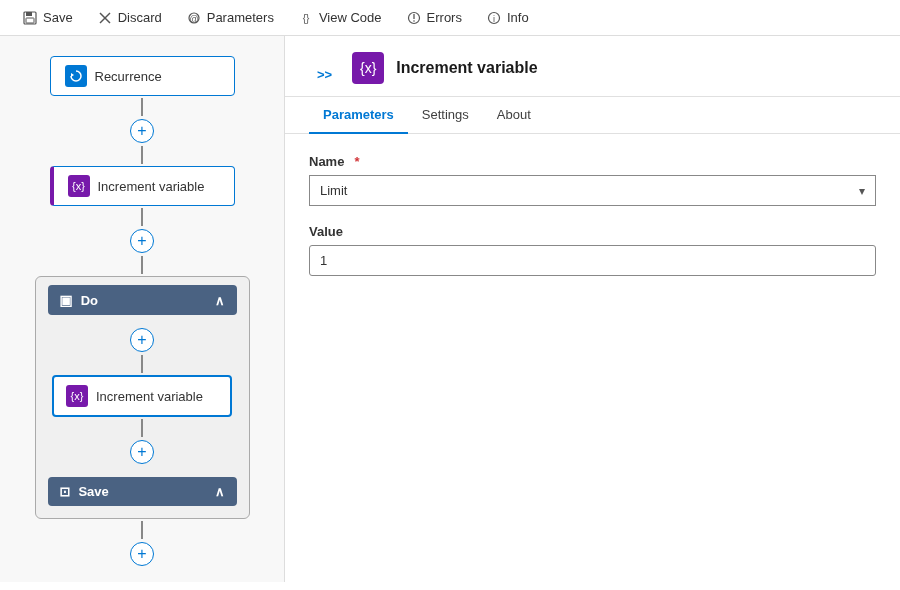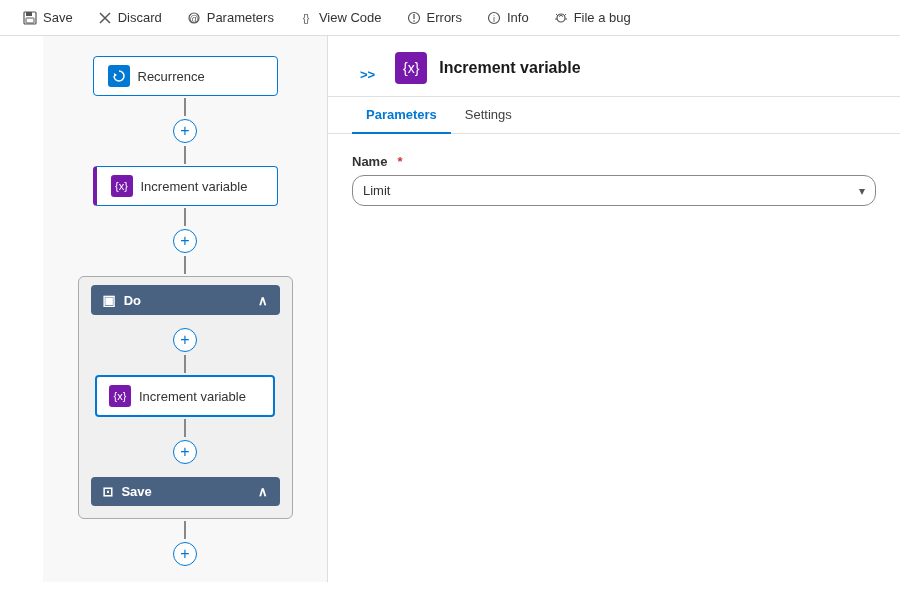--- a/index.html
+++ b/index.html
@@ -32,21 +32,20 @@
       height: 16px;
       display: inline-flex;
       align-items: center;
       justify-content: center;
     }
 
     
     .main-layout {
       display: flex;
       height: calc(590px - 44px);
-      padding-left: 43px;
     }
 
     
     .canvas {
       width: 285px;
       background: #f8f8f8;
       border-right: 1px solid #ddd;
       padding: 20px 30px;
       display: flex;
       flex-direction: column;
@@ -274,21 +273,21 @@
       display: flex;
       align-items: center;
       gap: 10px;
     }
     .required-star { color: #d13438; }
     .form-group { margin-bottom: 18px; }
 
     .select-control {
       width: 100%;
       border: 1px solid #888;
-      border-radius: 12px;
+      border-radius: 0;
       padding: 7px 10px;
       font-size: 13px;
       color: #333;
       background: #fff;
       display: flex;
       align-items: center;
       justify-content: space-between;
       cursor: pointer;
     }
     .select-chevron { color: #555; font-size: 12px; }
@@ -366,33 +365,20 @@
     <span>Errors</span>
   </button>
   <button class="toolbar-btn">
     <span class="toolbar-icon">
       <svg width="14" height="14" viewBox="0 0 14 14">
         <circle cx="7" cy="7" r="5.5" stroke="#555" stroke-width="1.2" fill="none"></circle>
         <text x="7" y="11" text-anchor="middle" font-size="9" fill="#555">i</text>
       </svg>
     </span>
     <span>Info</span>
-  </button>
-  <button class="toolbar-btn">
-    <span class="toolbar-icon">
-      <svg width="14" height="14" viewBox="0 0 14 14">
-        <circle cx="7" cy="7" r="4" stroke="#555" stroke-width="1.2" fill="none"></circle>
-        <path d="M5 5.5 Q7 3 9 5.5" stroke="#555" stroke-width="1" fill="none"></path>
-        <line x1="4" y1="5" x2="2" y2="3" stroke="#555" stroke-width="1"></line>
-        <line x1="10" y1="5" x2="12" y2="3" stroke="#555" stroke-width="1"></line>
-        <line x1="3" y1="8" x2="1" y2="8" stroke="#555" stroke-width="1"></line>
-        <line x1="11" y1="8" x2="13" y2="8" stroke="#555" stroke-width="1"></line>
-      </svg>
-    </span>
-    <span>File a bug</span>
   </button>
 </div>
 
 <div class="main-layout">
 
   <div class="canvas">
     <div class="flow-container">
 
       <div class="node">
         <div class="node-icon-recurrence">
@@ -467,32 +453,39 @@
 
     <div class="panel-header">
       <span class="expand-arrows">&gt;&gt;</span>
       <div class="panel-header-icon">{x}</div>
       <span class="panel-title">Increment variable</span>
     </div>
 
     <div class="tabs">
       <div class="tab active">Parameters</div>
       <div class="tab">Settings</div>
+      <div class="tab">About</div>
     </div>
 
     <div class="panel-body">
 
       <div class="form-group">
         <div class="form-label">
           <span>Name</span>
           <span class="required-star">*</span>
         </div>
         <div class="select-control">
           <span>Limit</span>
           <span class="select-chevron">▾</span>
         </div>
       </div>
 
+      <div class="form-group">
+        <div class="form-label">
+          <span>Value</span>
+        </div>
+        <input type="text" class="text-input" value="1" style="">
+      </div>
 
     </div>
   </div>
 
 </div>
 
 </body></html>

